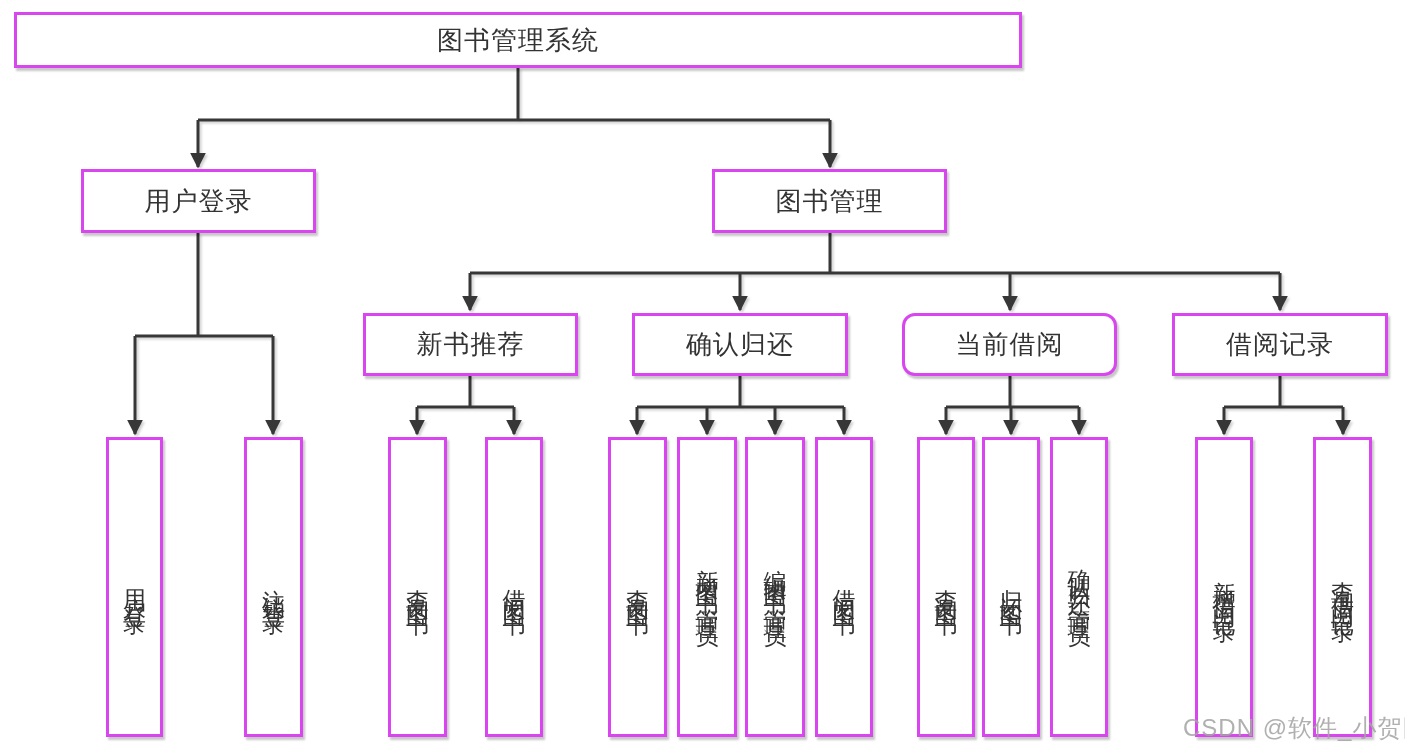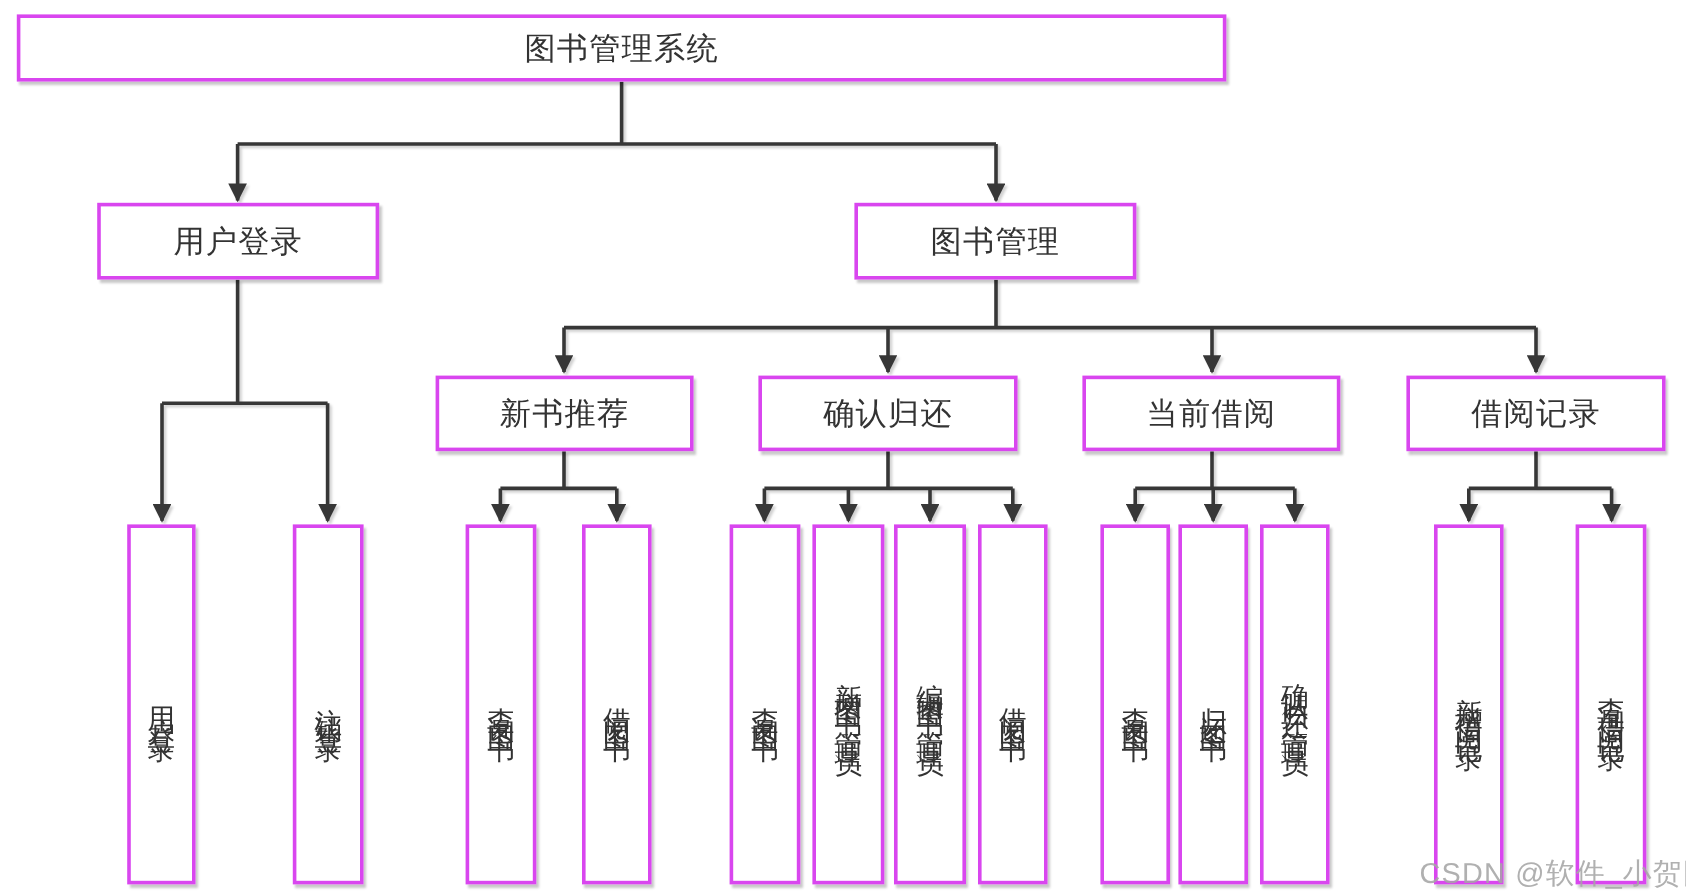--- a/index.html
+++ b/index.html
@@ -116,21 +116,21 @@
   <div class="node hbox" style="left:712px; top:169px; width:235px; height:64px;">
     <span class="label">图书管理</span>
   </div>
 
   <div class="node hbox" style="left:363px; top:313px; width:215px; height:63px;">
     <span class="label">新书推荐</span>
   </div>
   <div class="node hbox" style="left:632px; top:313px; width:216px; height:63px;">
     <span class="label">确认归还</span>
   </div>
-  <div class="node hbox" style="left:902px; top:313px; width:215px; height:63px;">
+  <div class="node hbox" style="left:902px; top:313px; width:215px; height:63px;border-radius:13px;">
     <span class="label">当前借阅</span>
   </div>
   <div class="node hbox" style="left:1172px; top:313px; width:216px; height:63px;">
     <span class="label">借阅记录</span>
   </div>
 
   <div class="node vbox" style="left:106px; top:437px; width:57px; height:300px;">
     <span class="label">用户登录</span>
   </div>
   <div class="node vbox" style="left:244px; top:437px; width:59px; height:300px;">

